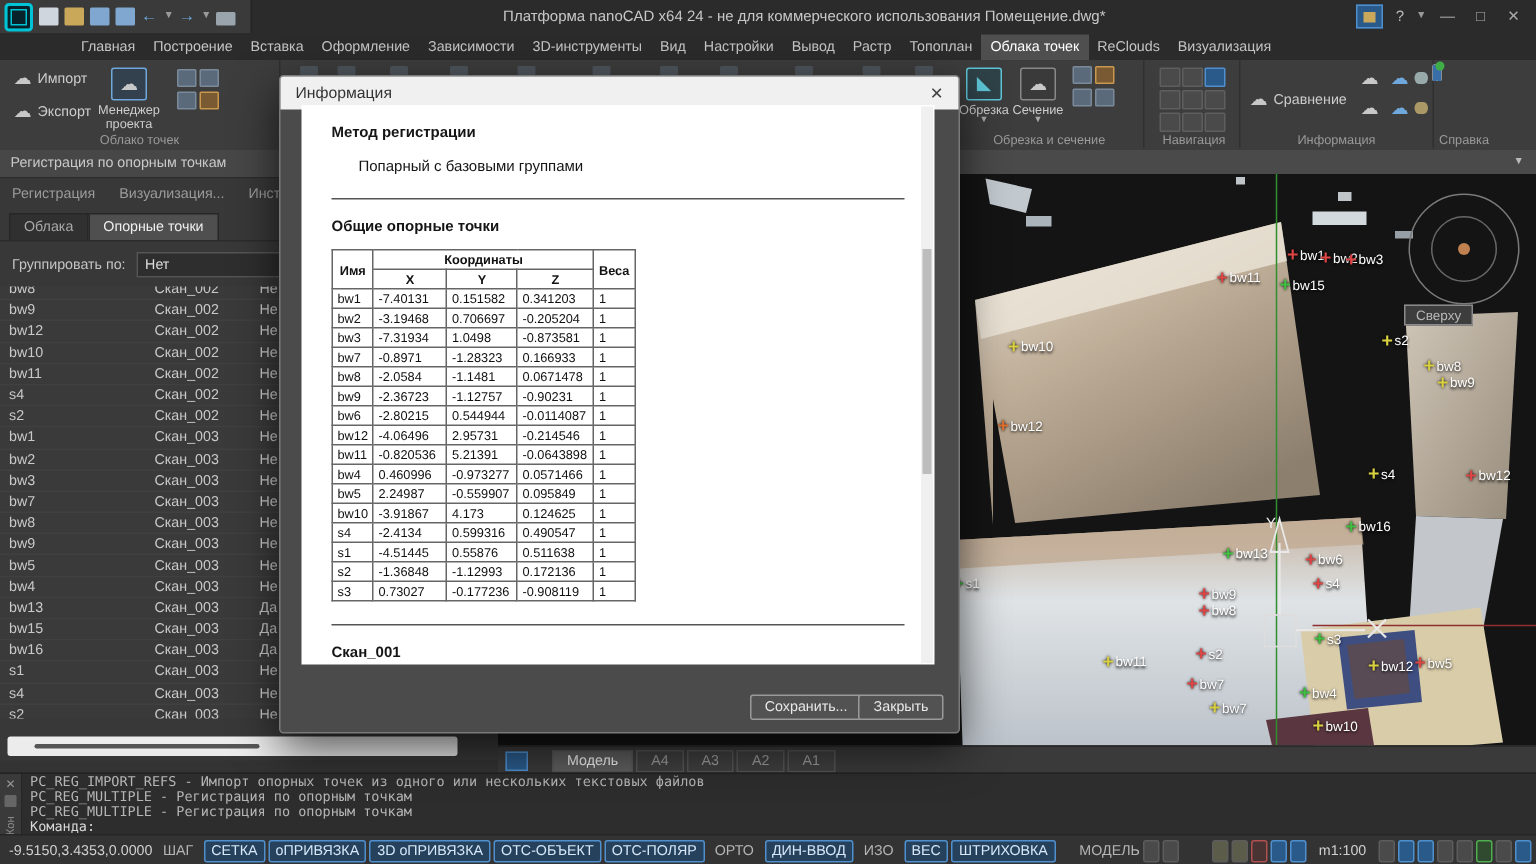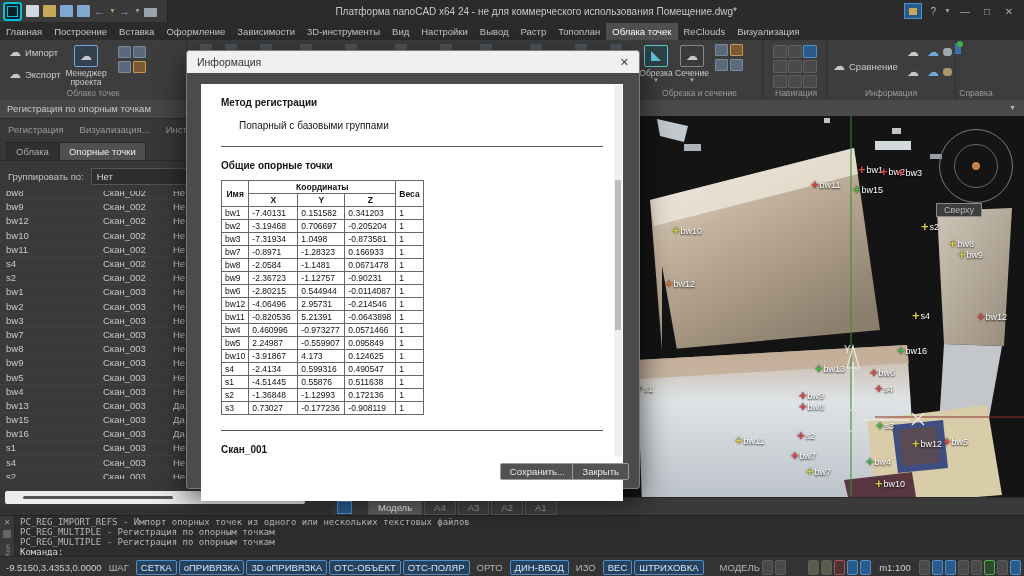--- a/index.html
+++ b/index.html
@@ -15,21 +15,21 @@
   .qico.arrow{background:none;color:#6fa8dc;font-size:11px;line-height:12px;width:11px;text-align:center}
   .qico.dd{background:none;color:#999;font-size:7px;width:6px;line-height:12px}
   .qico.print{background:#9aa4ad;height:9px;margin-top:3px}
   .tb-title{flex:1;text-align:center;color:#c8c8c8;font-size:10px;white-space:nowrap;overflow:hidden}
   .tb-right{display:flex;align-items:center;gap:8px;padding-right:8px}
   .tb-box{width:16px;height:14px;background:#2a5a8a;border:1px solid #4f8fce;display:flex;align-items:center;justify-content:center}
   .tb-box i{width:8px;height:7px;background:#c9a85a;display:block}
   .tb-help{color:#bbb}
   .winbtn{color:#aaa;font-size:10px;width:14px;text-align:center}
   
-  .tabbar{position:absolute;left:0;top:22px;right:0;height:18px;background:#2b2b2b;display:flex;align-items:flex-end;}
+  .tabbar{position:absolute;left:0;top:22px;right:0;height:18px;background:#2b2b2b;display:flex;align-items:flex-end;padding-left:48px}
   .rtab{font-size:9.5px;color:#c4c4c4;padding:3px 6px 3px}
   .rtab.active{background:#4f4f4f;color:#fff}
   
   .ribbon{position:absolute;left:0;top:40px;right:0;height:60px;background:#3d3d3d;border-bottom:1px solid #262626}
   .rgroup{position:absolute;top:0;height:59px;border-right:1px solid #303030}
   .rgrp-label{position:absolute;bottom:1px;left:0;right:0;text-align:center;color:#9a9a9a;font-size:8.5px}
   .cloudg{font-size:12px;color:#c8c8c8;line-height:12px}
   .rbtn-sm{display:flex;align-items:center;gap:4px;color:#ccc;font-size:9.5px;padding:2px 4px}
   .bigbtn{display:flex;flex-direction:column;align-items:center;color:#ccc;font-size:8.5px;line-height:9px;text-align:center;padding-top:3px}
   .bigbtn .ic{width:22px;height:20px;border:1px solid #6fa8dc;background:#33414f;border-radius:2px;margin-bottom:2px;display:flex;align-items:center;justify-content:center}
@@ -99,21 +99,21 @@
   .sicon{width:13px;height:13px;background:#4a4a4a;border:1px solid #5c5c5c;border-radius:2px;display:inline-block}
   .sicon.bulb{background:#5c5c4a}
   .sicon.red{background:#4a3333;border-color:#b05050}
   .sicon.blue{background:#2a5a8a;border-color:#4f8fce}
   .sicon.green{background:#2f4a2f;border-color:#4fae4f}
   .sscale{color:#cfcfcf;margin:0 6px}
   
   .dialog{position:absolute;left:186px;top:50px;width:452px;height:437px;background:#4b4b4b;border:1px solid #7a7a7a;border-radius:3px;box-shadow:0 10px 30px rgba(0,0,0,.65);z-index:50}
   .dlg-title{height:22px;background:#f0f0f0;border-radius:2px 2px 0 0;display:flex;align-items:center;padding:0 10px;color:#333;font-size:10.5px}
   .dlg-close{margin-left:auto;color:#444;font-size:11px}
-  .dlg-content{position:absolute;left:14px;top:33px;width:422px;height:417px;background:#fff;color:#151515;overflow:hidden}
+  .dlg-content{position:absolute;left:14px;top:19px;width:422px;height:373px;background:#fff;color:#151515;overflow:hidden}
   .dlg-scroll{position:absolute;right:1px;top:1px;width:8px;height:371px;background:#f0f0f0}
   .dlg-thumb{position:absolute;left:1px;top:95px;width:6px;height:150px;background:#bdbdbd}
   .sec-h{font-weight:bold;font-size:10px;margin:13px 0 0 20px}
   .sec-v{font-size:10px;margin:12px 0 0 38px}
   .dlg-hr{border:0;border-top:1px solid #555;margin:15px 20px 0 20px}
   .itable{margin:9px 0 0 20px;border-collapse:collapse;font-size:8.5px;color:#111}
   .itable th,.itable td{border:1px solid #666;padding:0 3px;height:12px;text-align:left;font-weight:normal}
   .itable th{font-weight:bold;text-align:center}
   .dlg-btn{position:absolute;top:412px;font-size:9.5px;color:#e8e8e8;background:#525252;border:1px solid #9a9a9a;border-radius:2px;padding:2px 9px}
 </style>

